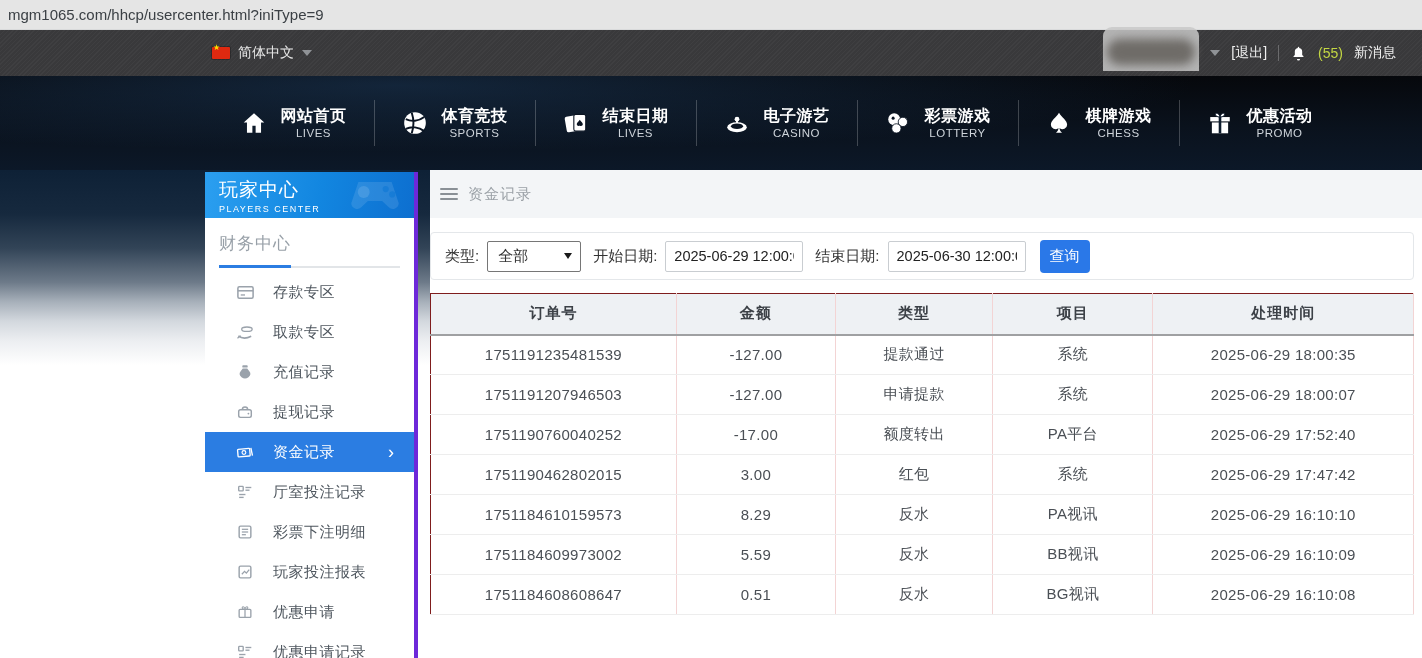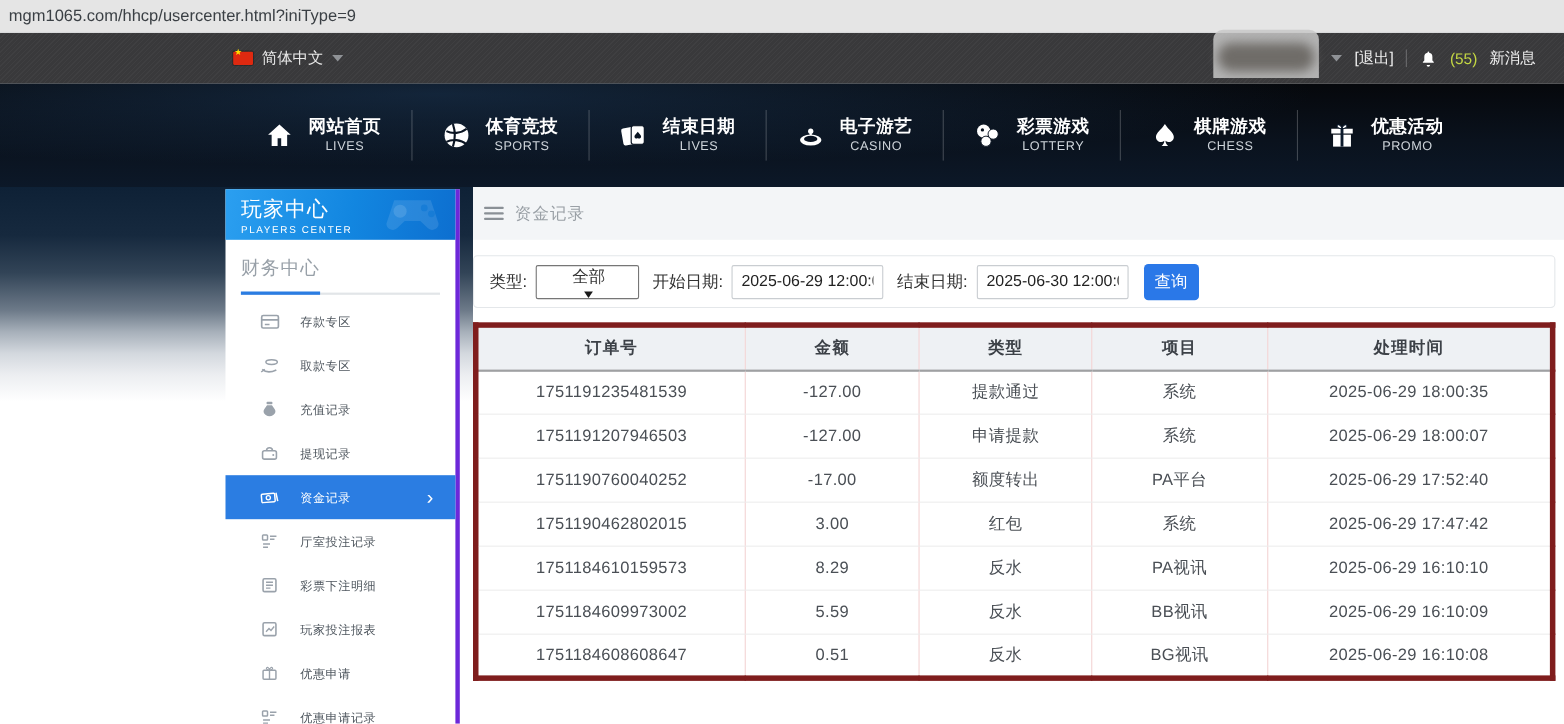--- a/index.html
+++ b/index.html
@@ -60,47 +60,47 @@
   .side-title { font-size:19px; letter-spacing:1px; }
   .side-sub { font-size:9px; letter-spacing:1.5px; margin-top:1px; }
   .side-gamepad { position:absolute; right:10px; top:4px; opacity:.5; }
   .side-section { padding:14px 14px 0; }
   .side-section-label { font-size:17px; color:#98a0a8; letter-spacing:1px; }
   .side-rule { margin-top:11px; height:2px; background:#e2e5e8; position:relative; }
   .side-rule::before { content:""; position:absolute; left:0; top:-1px; width:72px; height:3px; background:#2b7de2; }
   .side-menu { margin-top:4px; }
   .side-item { height:40px; display:flex; align-items:center; padding-left:30px; cursor:pointer; color:#4e565e; }
   .side-item .s-icon { width:20px; height:20px; color:#9aa2ab; display:flex; align-items:center; justify-content:center; }
-  .side-item .s-label { font-size:11px; margin-left:18px; letter-spacing:.5px; }
+  .side-item .s-label { font-size:15px; margin-left:18px; letter-spacing:.5px; }
   .side-item.active { background:#2b7de2; color:#fff; }
   .side-item.active .s-icon { color:#fff; }
   .side-item .s-chev { display:none; }
   .side-item.active .s-chev { display:block; margin-left:auto; margin-right:20px; color:#fff; font-size:18px; line-height:1; }
 
   
   .main { position:absolute; left:430px; top:170px; right:0; bottom:0; background:#fff; }
   .breadcrumb { height:48px; background:#f3f5f7; display:flex; align-items:center; padding-left:10px; gap:10px; }
   .hamburger { width:18px; display:flex; flex-direction:column; gap:3px; }
   .hamburger i { height:2px; background:#8a9096; border-radius:1px; }
   .bc-label { color:#9aa0a6; font-size:15px; letter-spacing:1px; }
 
   .filter { margin:14px 8px 0 0; height:48px; border:1px solid #e4e7ea; border-radius:4px; background:#fff;
             display:flex; align-items:center; padding-left:14px; font-size:15px; color:#333; }
   .f-label { margin-right:8px; }
   .f-select { width:94px; height:31px; border:1px solid #767676; border-radius:2px; background:#fff;
-              display:flex; align-items:center; justify-content:space-between; padding:0 8px 0 10px; cursor:pointer;flex-direction:column; }
+              display:flex; align-items:center; justify-content:space-between; padding:0 8px 0 10px; cursor:pointer; }
   .f-select .sel-caret { width:0; height:0; border-left:4.5px solid transparent; border-right:4.5px solid transparent; border-top:6px solid #1a1a1a; }
   .f-gap { width:12px; }
   .f-input { width:138px; height:31px; border:1px solid #c9cdd1; border-radius:2px; padding:0 8px;
              font-size:14.5px; color:#222; font-family:"Liberation Sans","DejaVu Sans",sans-serif; }
   .f-btn { margin-left:14px; width:50px; height:33px; background:#2a78e8; color:#fff; border:none;
            border-radius:4px; font-size:15px; cursor:pointer; font-family:inherit; }
 
   .tbl-wrap { margin:13px 8px 0 0; }
-  table { width:100%; border-collapse:collapse; border:5px solid #7f1d1d; table-layout:fixed; }
+  table { width:100%; border-collapse:collapse; border:1px solid #7f1d1d; table-layout:fixed; }
   th { height:41px; background:#eef1f4; color:#3c4147; font-size:15px; font-weight:bold;
        border-bottom:2px solid #9fa0a2; border-right:1px solid #f3d4d4; letter-spacing:1px; }
   td { height:40px; text-align:center; color:#4a4f55; font-size:15px;
        border-right:1px solid #f3d4d4; border-bottom:1px solid #ededed; letter-spacing:.3px; }
   th:nth-child(1), td:nth-child(1) { width:25%; }
   th:nth-child(2), td:nth-child(2) { width:16.2%; }
   th:nth-child(3), td:nth-child(3) { width:16%; }
   th:nth-child(4), td:nth-child(4) { width:16.3%; }
   th:nth-child(5), td:nth-child(5) { width:26.5%; }
 </style>

